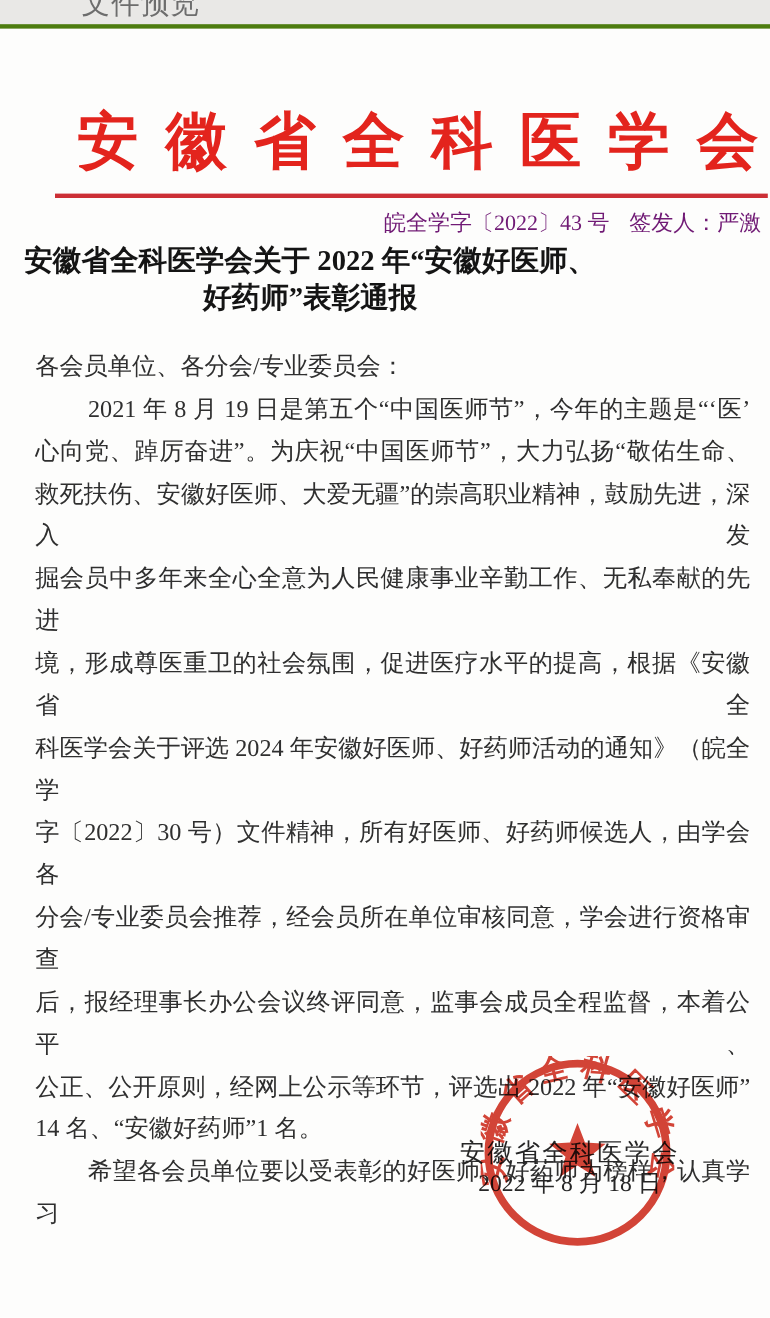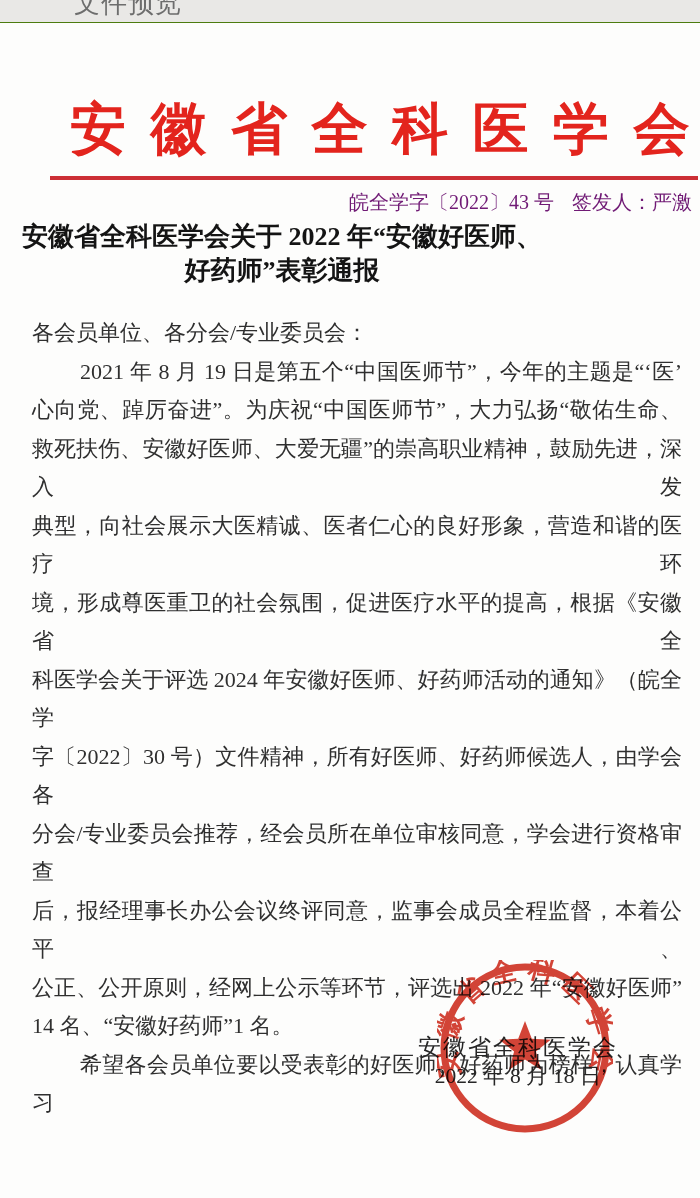--- a/index.html
+++ b/index.html
@@ -6,21 +6,21 @@
   .screen{
     position:relative;
     width:700px;height:1198px;
     background:#fdfdfc;
     overflow:hidden;
     font-family:"Liberation Serif","DejaVu Serif",serif;
   }
   
   .topbar{
     position:absolute;left:0;top:0;width:700px;height:22px;
-    background:#e9e8e6;border-bottom:1px solid #4d7c0f;overflow:hidden;
+    background:#e9e8e6;border-bottom:4px solid #4d7c0f;overflow:hidden;
   }
   .topbar-text{
     position:absolute;left:74px;top:-14px;
     font-family:"Liberation Sans","DejaVu Sans",sans-serif;
     font-size:26px;color:#6d6d6d;letter-spacing:1px;white-space:nowrap;
   }
   
   .org-header{
     position:absolute;left:70px;top:96px;width:640px;
     font-size:56px;font-weight:bold;color:#e3241d;
@@ -84,21 +84,21 @@
   <div class="doc-title">
     <div>安徽省全科医学会关于 2022 年“安徽好医师、</div>
     <div>好药师”表彰通报</div>
   </div>
 
   <div class="body-text">
       <div class="bline">各会员单位、各分会/专业委员会：</div>
       <div class="bline j ind">2021 年 8 月 19 日是第五个“中国医师节”，今年的主题是“‘医’</div>
       <div class="bline j">心向党、踔厉奋进”。为庆祝“中国医师节”，大力弘扬“敬佑生命、</div>
       <div class="bline j">救死扶伤、安徽好医师、大爱无疆”的崇高职业精神，鼓励先进，深入发</div>
-      <div class="bline j">典型，向社会展示大医精诚、医者仁心的良好形象，营造和谐的医疗环</div>
+      <div class="bline j">掘会员中多年来全心全意为人民健康事业辛勤工作、无私奉献的先进</div>
       <div class="bline j">境，形成尊医重卫的社会氛围，促进医疗水平的提高，根据《安徽省全</div>
       <div class="bline j">科医学会关于评选 2024 年安徽好医师、好药师活动的通知》（皖全学</div>
       <div class="bline j">字〔2022〕30 号）文件精神，所有好医师、好药师候选人，由学会各</div>
       <div class="bline j">分会/专业委员会推荐，经会员所在单位审核同意，学会进行资格审查</div>
       <div class="bline j">后，报经理事长办公会议终评同意，监事会成员全程监督，本着公平、</div>
       <div class="bline j">公正、公开原则，经网上公示等环节，评选出 2022 年“安徽好医师”</div>
       <div class="bline">14 名、“安徽好药师”1 名。</div>
       <div class="bline j ind">希望各会员单位要以受表彰的好医师、好药师为榜样，认真学习</div>
     </div>
 

